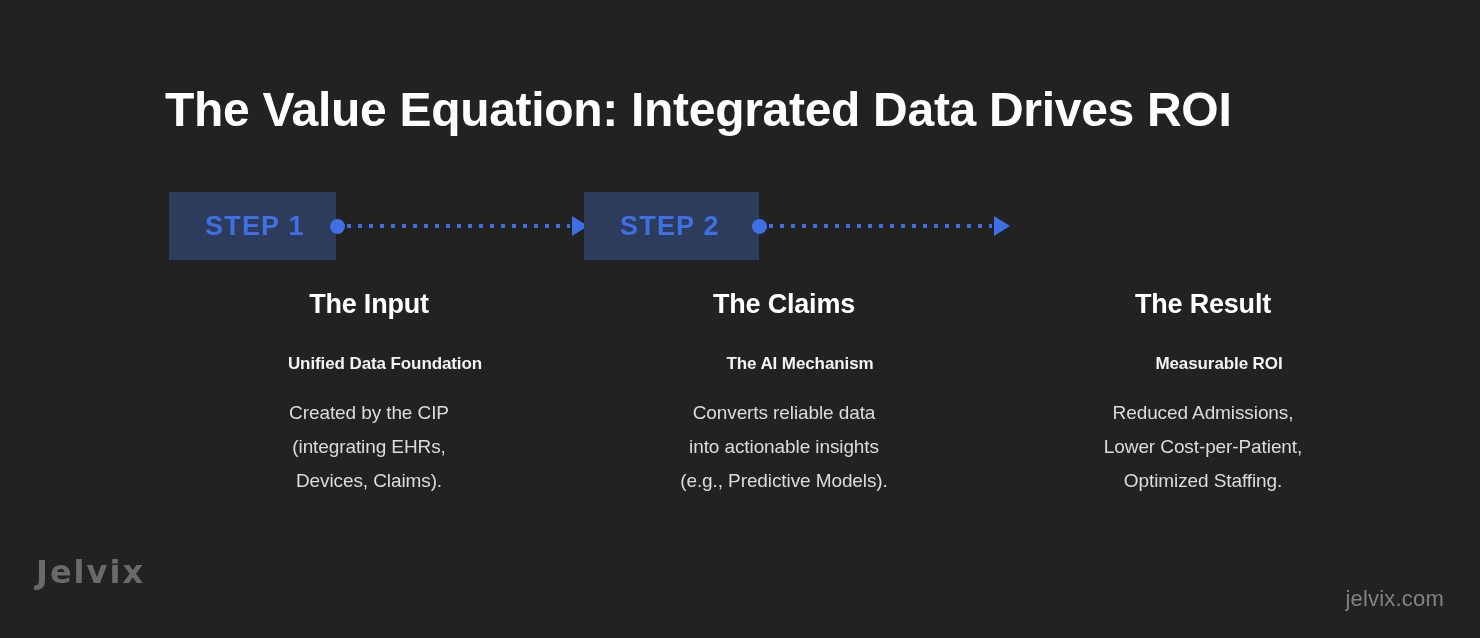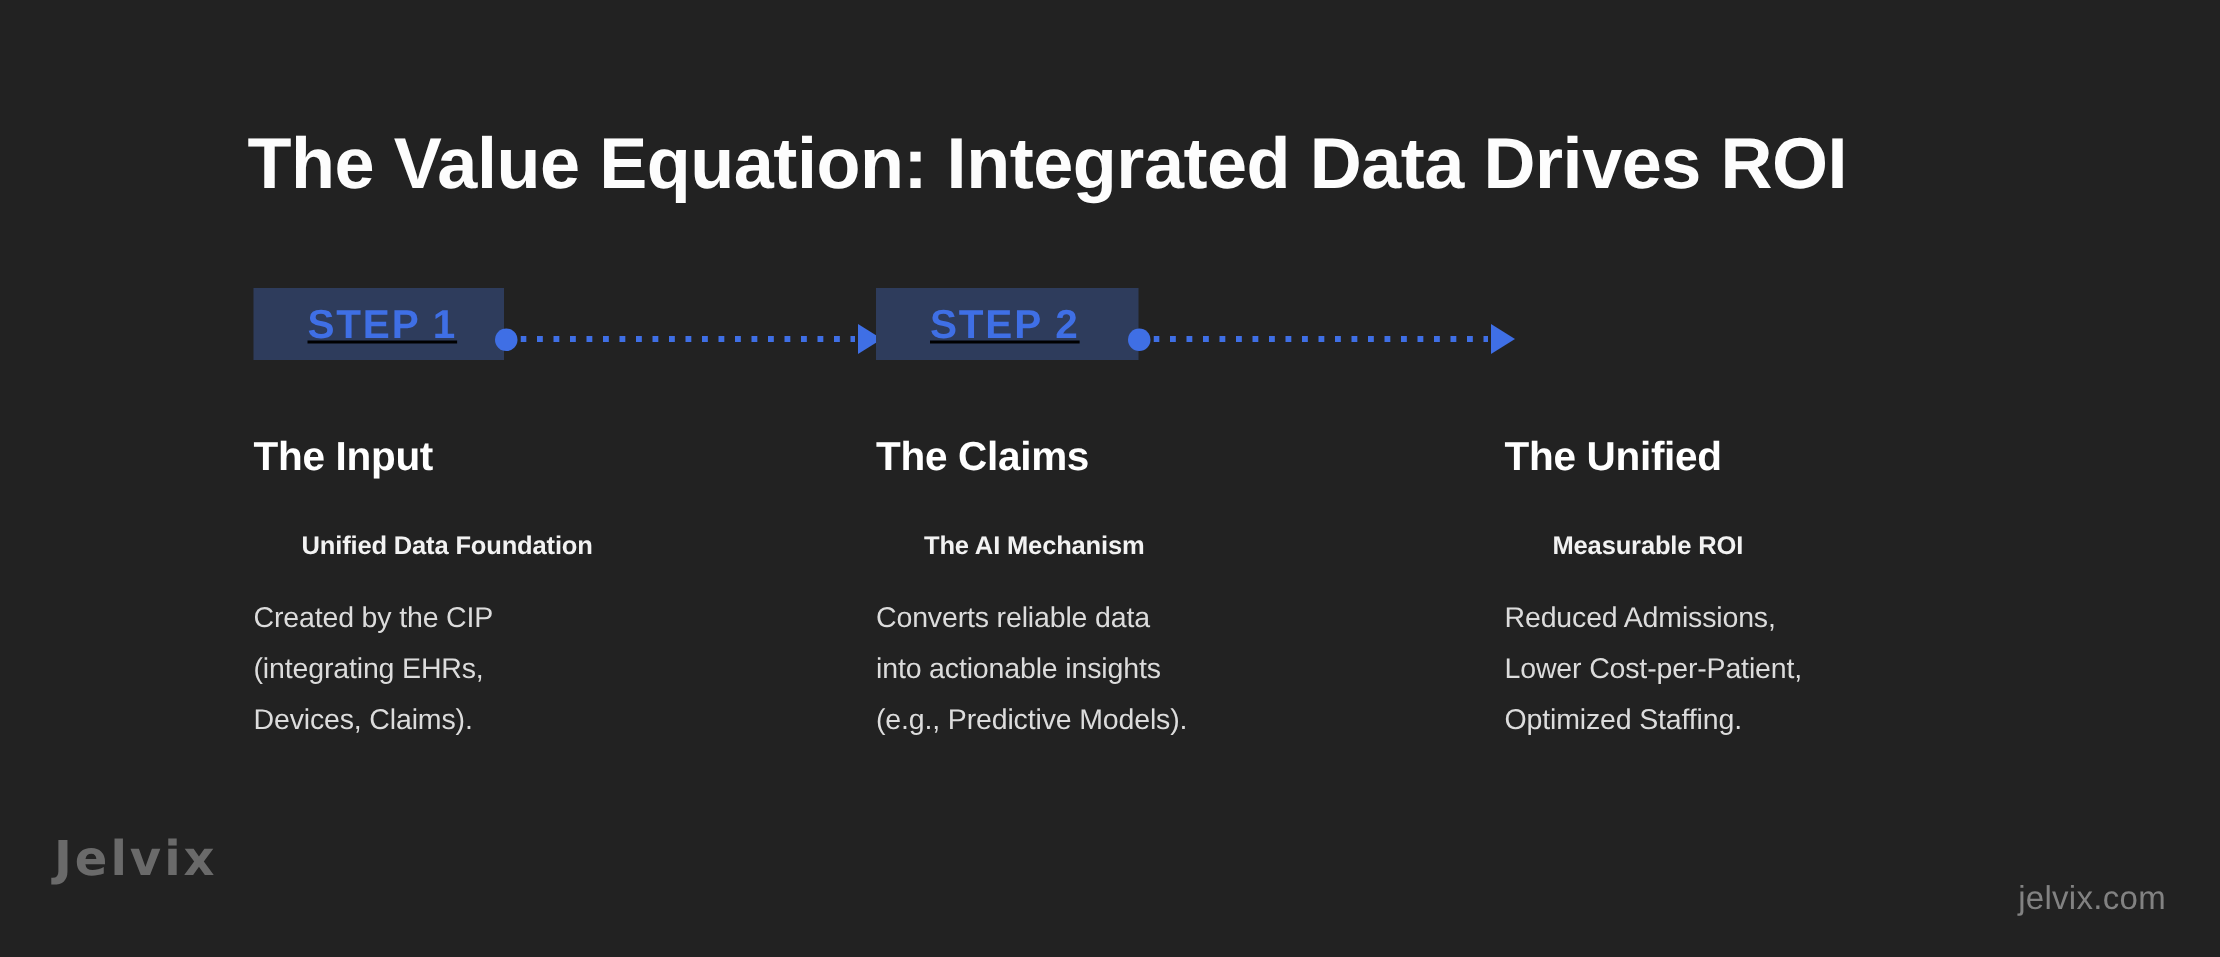--- a/index.html
+++ b/index.html
@@ -31,25 +31,24 @@
   .steps-row {
     position: absolute;
     left: 0;
     top: 192px;
     width: 1480px;
     height: 68px;
   }
   .step-box {
     position: absolute;
     top: 0;
-    height: 48px;
+    height: 68px;
     background: #2e3c5c;
     display: flex;
     align-items: center;
-    text-decoration: underline;
   }
   .step-box .step-label {
     font-size: 27px;
     font-weight: bold;
     color: #3f6fe5;
     letter-spacing: 1.2px;
     padding-left: 36px;
   }
   .step-box-1 { left: 169px;  width: 167px; }
   .step-box-2 { left: 584px;  width: 175px; }
@@ -94,20 +93,21 @@
   .columns {
     position: absolute;
     left: 0;
     top: 290px;
     width: 1480px;
   }
   .column {
     position: absolute;
     top: 0;
     width: 400px;
+    text-align: center;
   }
   .col-1 { left: 169px; }
   .col-2 { left: 584px; }
   .col-3 { left: 1003px; }
 
   .col-heading {
     font-size: 27px;
     font-weight: bold;
     color: #ffffff;
     margin: 0;
@@ -196,21 +196,21 @@
 
   <div class="column col-2">
     <div class="col-heading">The Claims</div>
     <div class="col-subheading">The AI Mechanism</div>
     <div class="col-body">Converts reliable data
 into actionable insights
 (e.g., Predictive Models).</div>
   </div>
 
   <div class="column col-3">
-    <div class="col-heading">The Unified</div>
+    <div class="col-heading">The Result</div>
     <div class="col-subheading">Measurable ROI</div>
     <div class="col-body">Reduced Admissions,
 Lower Cost-per-Patient,
 Optimized Staffing.</div>
   </div>
 
 </div>
 
 <div class="footer-logo">Jelvix</div>
 <div class="footer-url">jelvix.com</div>

